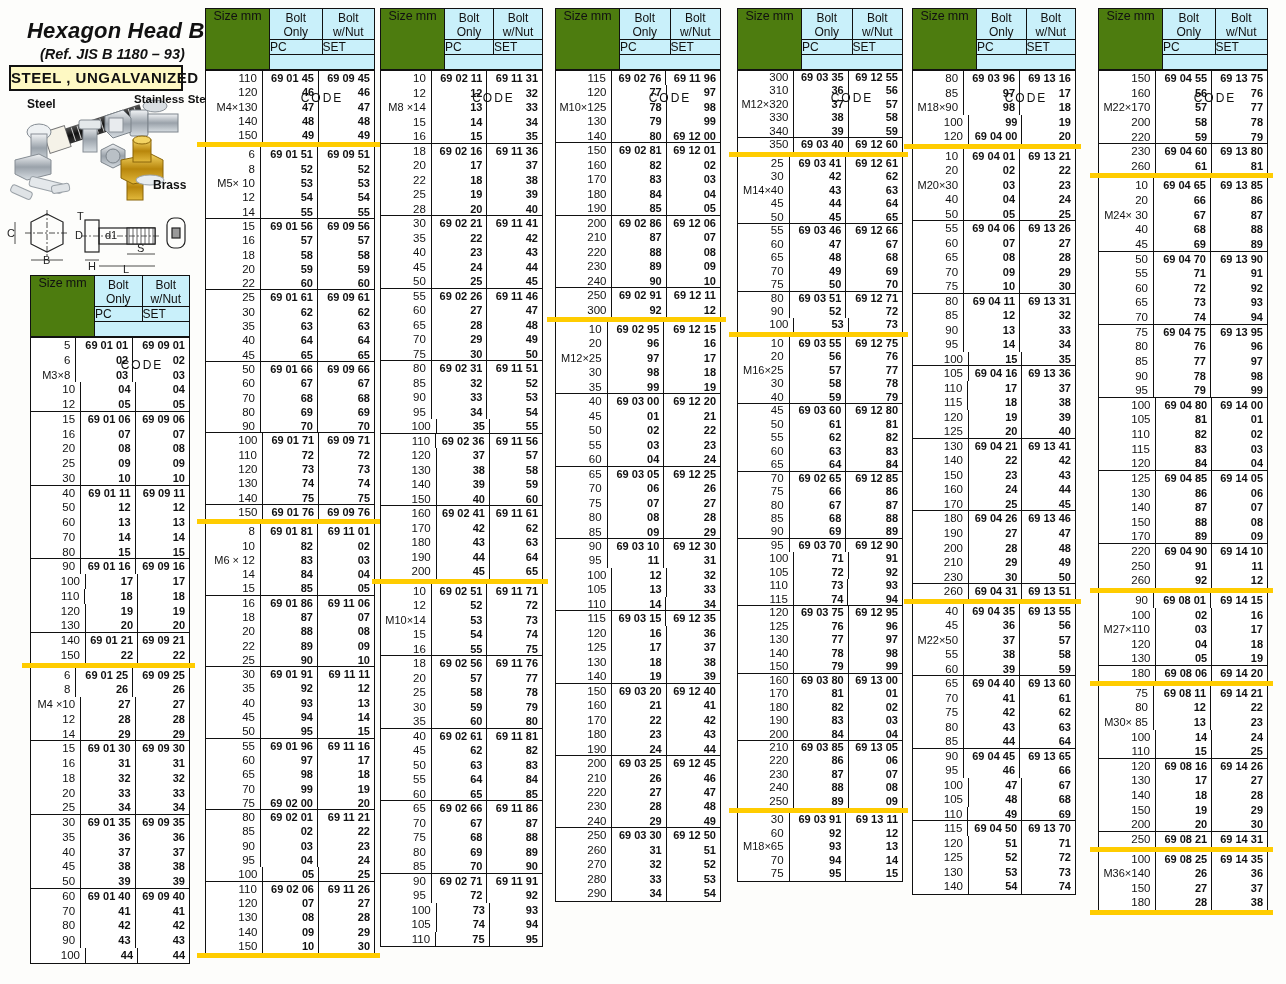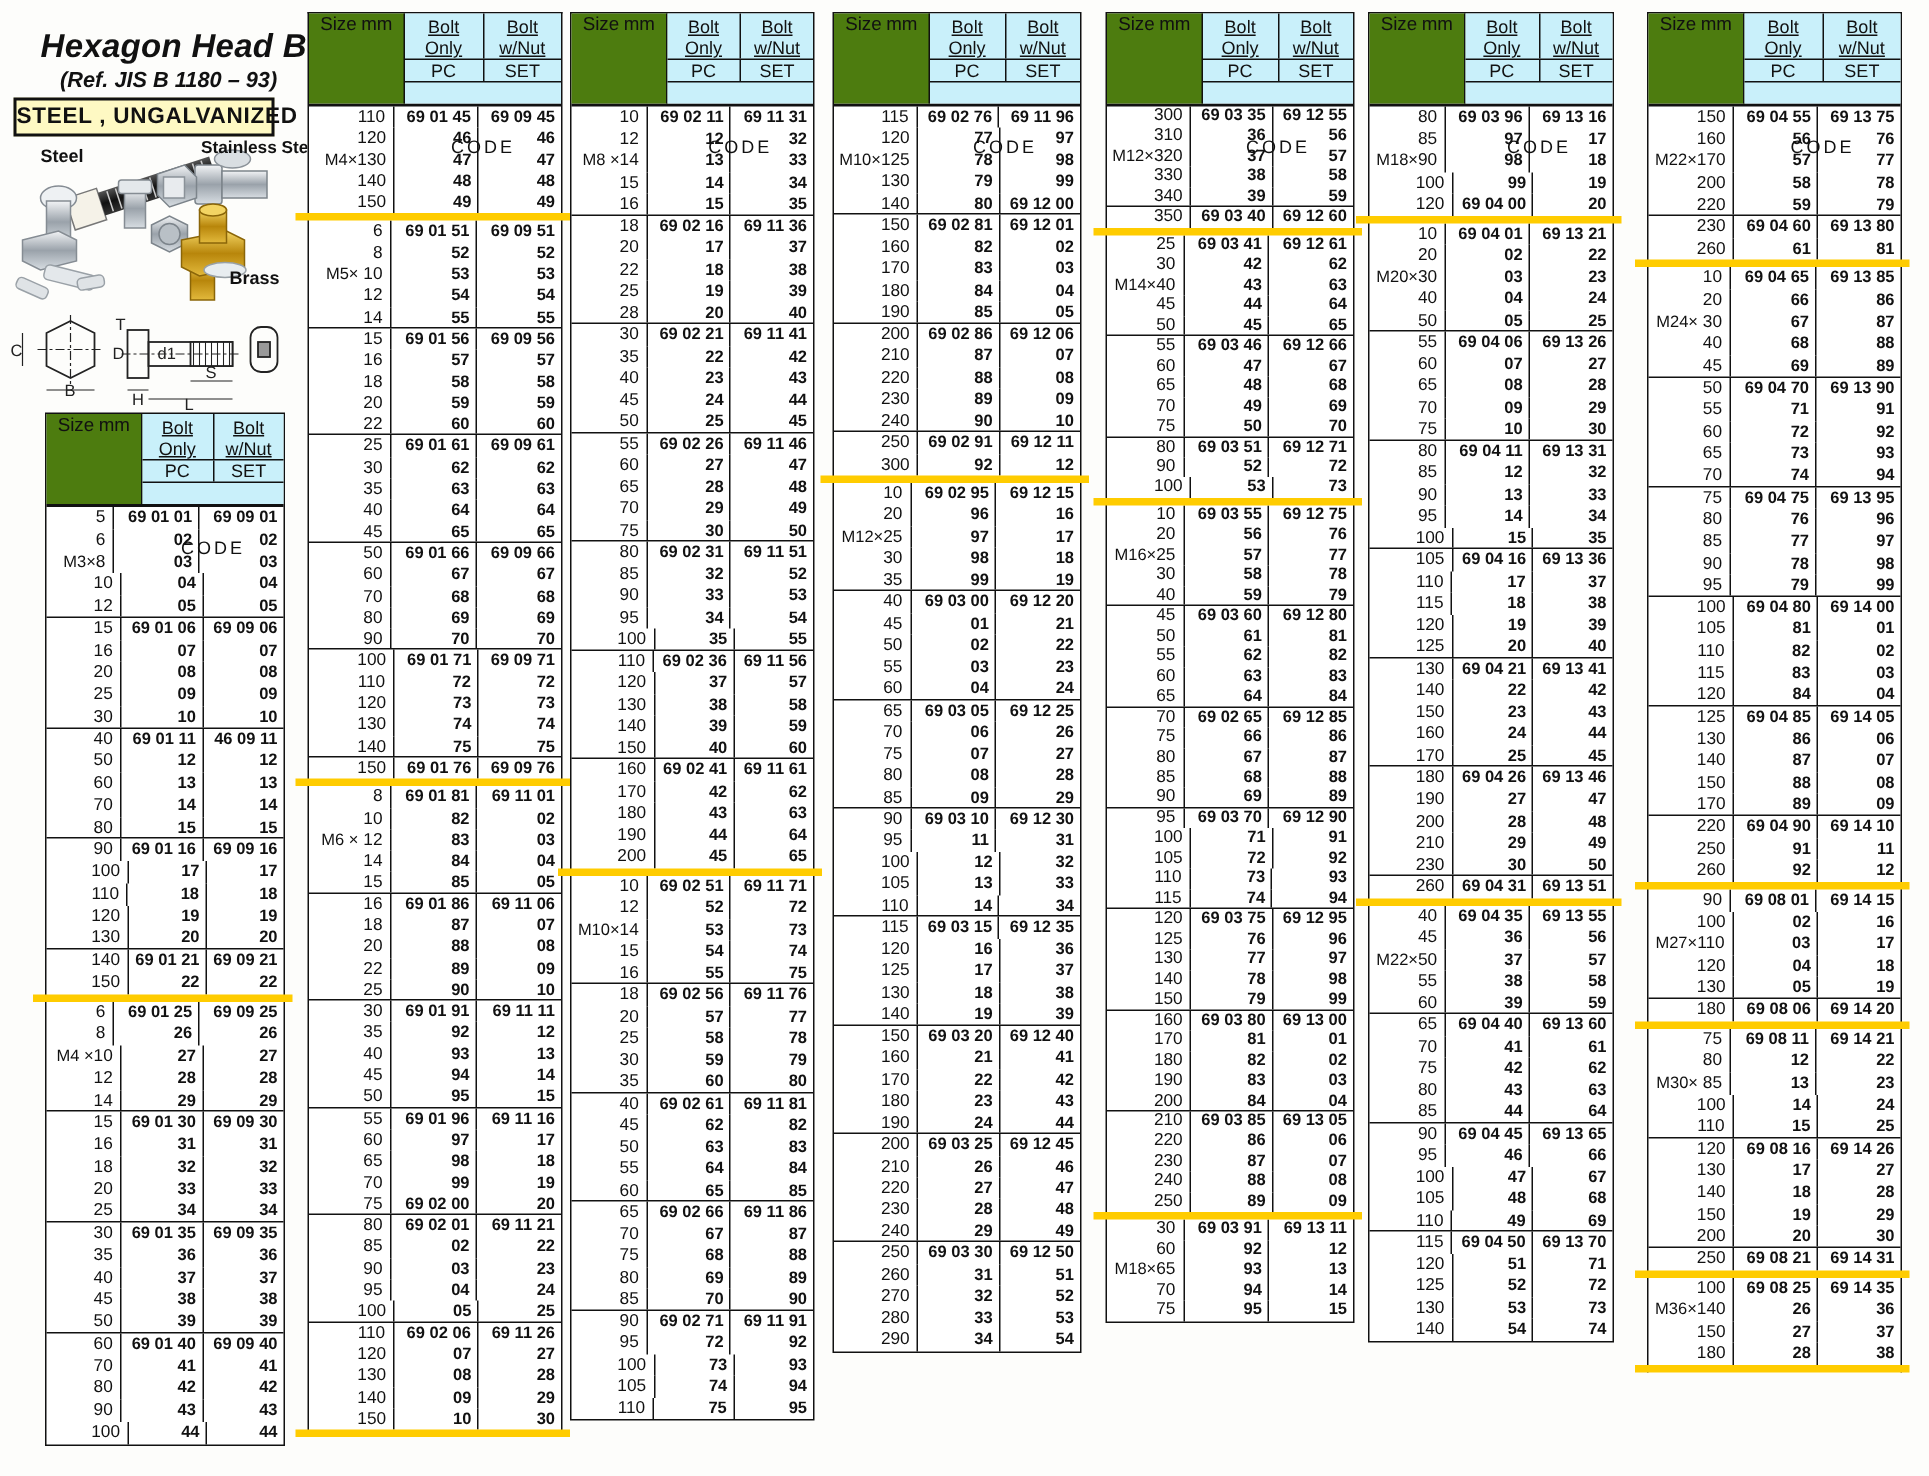--- a/index.html
+++ b/index.html
@@ -19,25 +19,25 @@
   #lbl-brass{left:148px;top:90px;}
   #diagram{position:absolute;left:5px;top:208px;width:192px;height:66px;}
   #diagram text{font-family:"Liberation Sans",sans-serif;font-size:11px;fill:#222;}
   
   .btable{position:absolute;border:1px solid #111;background:#fff;box-sizing:border-box;}
   .btable.noline{border-bottom:none;}
   .thead{display:flex;height:62px;box-sizing:border-box;border-bottom:2px solid #111;}
   .shead{width:63px;background:#4d7c0f;border-right:1px solid #111;display:flex;flex-direction:row;
     justify-content:center;text-align:center;font-size:12.5px;gap:3px;}
   .hright{flex:1;display:flex;flex-direction:column;background:#c9f0fa;}
-  .hr1{flex:1;display:flex;border-bottom:1px solid #111;text-decoration:underline;}
+  .hr1{flex:1;display:flex;border-bottom:1px solid #111;}
   .hr1 div{flex:1;text-align:center;font-size:12px;line-height:14px;padding-top:2px;}
   .hr1 div+div{border-left:1px solid #111;}
   .hr2{height:15px;display:flex;border-bottom:1px solid #111;}
-  .hr2 div{flex:1;text-align:center;font-size:12px;line-height:14px;}
+  .hr2 div{flex:1;text-align:left;font-size:12px;line-height:14px;}
   .hr2 div+div{border-left:1px solid #111;}
   .hr3{height:15px;text-align:center;font-size:12px;line-height:15px;letter-spacing:2px;margin-top:36px;}
   .row{display:flex;height:var(--rh);box-sizing:border-box;}
   .row.blockend{border-bottom:1px solid #111;}
   .gutter{width:33px;text-align:right;font-size:11px;line-height:var(--rh);white-space:nowrap;overflow:visible;}
   .size{flex:1;text-align:right;padding-right:5px;font-size:11.5px;line-height:var(--rh);}
   .pc,.set{width:52px;border-left:1px solid #111;text-align:right;padding-right:4px;
     font-weight:bold;font-size:11px;line-height:var(--rh);white-space:nowrap;}
   .ysep{height:5px;background:#fc0;position:relative;left:-9px;width:calc(100% + 15px);}
 </style>
@@ -237,21 +237,21 @@
     <div class="row blockend">
       <div class="gutter"></div>
       <div class="size">30</div>
       <div class="pc">10</div>
       <div class="set">10</div>
     </div>
     <div class="row">
       <div class="gutter"></div>
       <div class="size">40</div>
       <div class="pc">69 01 11</div>
-      <div class="set">46 09 11</div>
+      <div class="set">69 09 11</div>
     </div>
     <div class="row">
       <div class="gutter"></div>
       <div class="size">50</div>
       <div class="pc">12</div>
       <div class="set">12</div>
     </div>
     <div class="row">
       <div class="gutter"></div>
       <div class="size">60</div>

